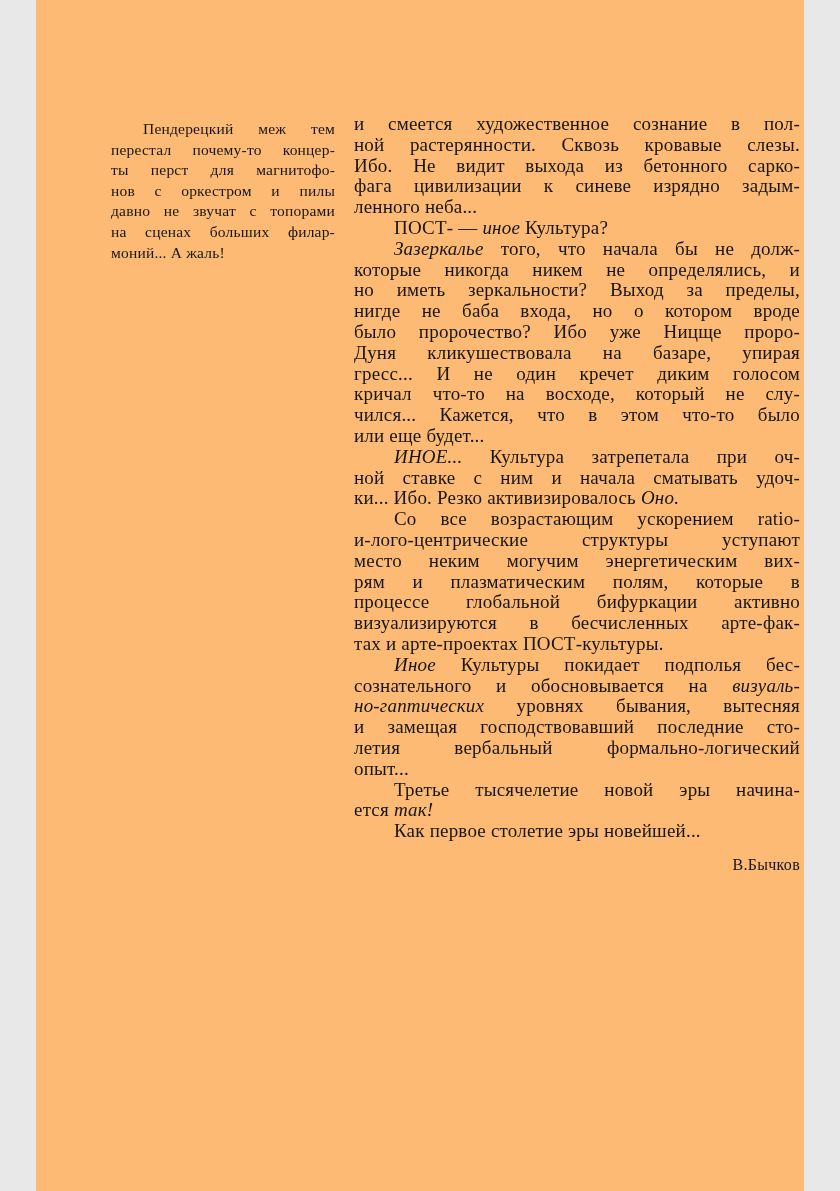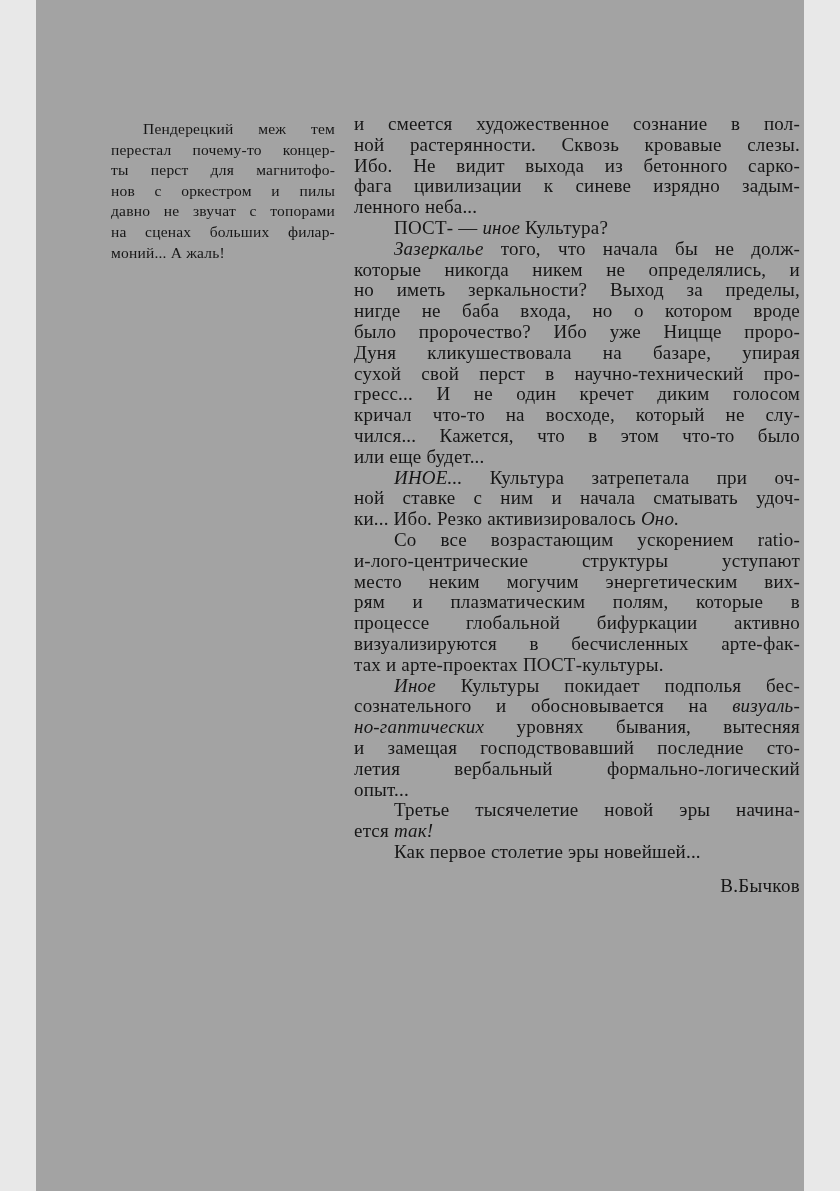--- a/index.html
+++ b/index.html
@@ -1,20 +1,20 @@
 <!DOCTYPE html>
 <html><head>
 <meta charset="utf-8">
 <style>
   html,body { margin:0; padding:0; background:#e8e8e8; }
   .page {
     position:relative;
     width:768px; height:1191px;
     margin:0 auto;
-    background:#a3a3a3;
+    background:#fdba74;
     font-family:"Liberation Serif", "DejaVu Serif", serif;
     color:#161616;
     overflow:hidden;
   }
   .margin-note {
     position:absolute;
     left:75px; top:119px; width:224px;
     font-size:15.5px;
     line-height:20.6px;
     letter-spacing:0.2px;
@@ -31,21 +31,21 @@
     text-align:justify;
     text-align-last:justify;
   }
   .line.end { text-align-last:left; }
   .main-col .line.indent { text-indent:40px; }
   .margin-note .line.indent { text-indent:32px; }
   .it { font-style:italic; }
   .author {
     text-align:right;
     margin-top:13px;
-    font-size:19px;
+    font-size:16px;
     letter-spacing:0.3px;
   }
 </style>
 </head>
 <body>
 
 <div class="page">
   <div class="margin-note">
       <div class="line indent"><span>Пендерецкий меж тем</span></div>
       <div class="line"><span>перестал почему-то концер-</span></div>
@@ -63,21 +63,20 @@
         <div class="line"><span>Ибо. Не видит выхода из бетонного сарко-</span></div>
         <div class="line"><span>фага цивилизации к синеве изрядно задым-</span></div>
         <div class="line end"><span>ленного неба...</span></div>
         <div class="line end indent"><span>ПОСТ- — </span><span class="it">иное</span><span> Культура?</span></div>
         <div class="line indent"><span class="it">Зазеркалье</span><span> того, что начала бы не долж-</span></div>
         <div class="line"><span>которые никогда никем не определялись, и</span></div>
         <div class="line"><span>но иметь зеркальности? Выход за пределы,</span></div>
         <div class="line"><span>нигде не баба входа, но о котором вроде</span></div>
         <div class="line"><span>было пророчество? Ибо уже Ницще проро-</span></div>
         <div class="line"><span>Дуня кликушествовала на базаре, упирая</span></div>
-        <div class="line"><span>сухой свой перст в научно-технический про-</span></div>
         <div class="line"><span>гресс... И не один кречет диким голосом</span></div>
         <div class="line"><span>кричал что-то на восходе, который не слу-</span></div>
         <div class="line"><span>чился... Кажется, что в этом что-то было</span></div>
         <div class="line end"><span>или еще будет...</span></div>
         <div class="line indent"><span class="it">ИНОЕ...</span><span> Культура затрепетала при оч-</span></div>
         <div class="line"><span>ной ставке с ним и начала сматывать удоч-</span></div>
         <div class="line end"><span>ки... Ибо. Резко активизировалось </span><span class="it">Оно.</span></div>
         <div class="line indent"><span>Со все возрастающим ускорением ratio-</span></div>
         <div class="line"><span>и-лого-центрические структуры уступают</span></div>
         <div class="line"><span>место неким могучим энергетическим вих-</span></div>

